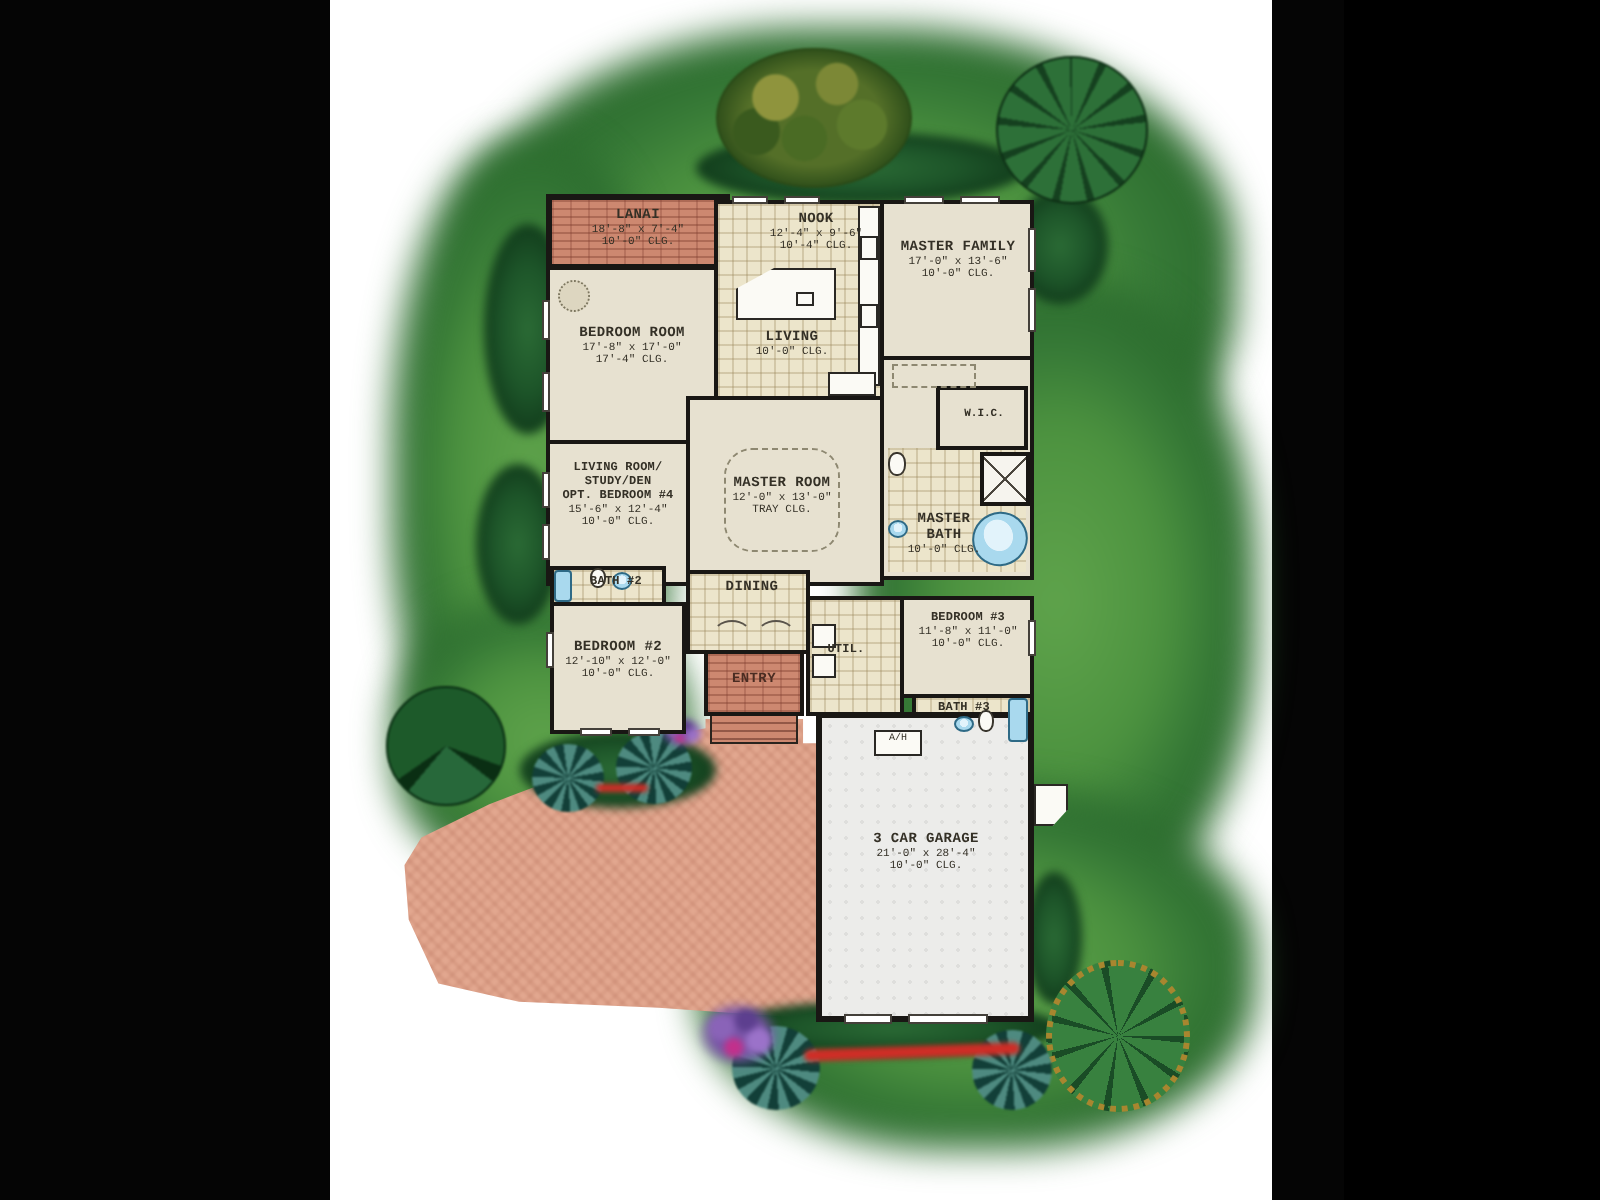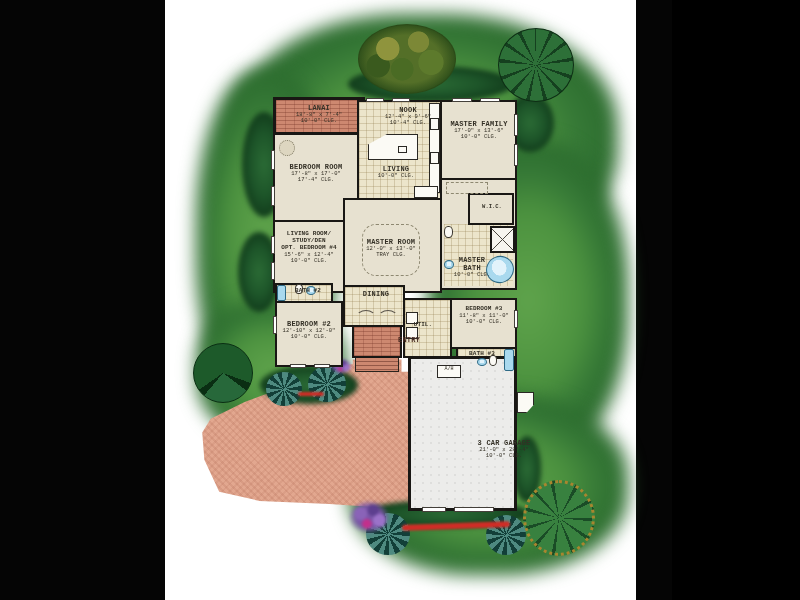--- a/index.html
+++ b/index.html
@@ -257,35 +257,35 @@
     <div class="rname">DINING</div>
   </div>
   <div class="rlabel" style="left:288px;top:288px;width:40px;">
     <div class="rname-sm">BATH #2</div>
   </div>
   <div class="rlabel" style="left:277px;top:320px;width:64px;">
     <div class="rname">BEDROOM #2</div>
     <div class="rdim">12'-10" x 12'-0"</div>
     <div class="rdim">10'-0" CLG.</div>
   </div>
-  <div class="rlabel" style="left:357px;top:336px;width:40px;margin-left:32px;">
+  <div class="rlabel" style="left:357px;top:336px;width:40px;">
     <div class="rname" style="color:#4a2c22;">ENTRY</div>
   </div>
   <div class="rlabel" style="left:408px;top:322px;width:30px;">
     <div class="rname-sm">UTIL.</div>
   </div>
   <div class="rlabel" style="left:455px;top:306px;width:58px;">
     <div class="rname-sm">BEDROOM #3</div>
     <div class="rdim">11'-8" x 11'-0"</div>
     <div class="rdim">10'-0" CLG.</div>
   </div>
   <div class="rlabel" style="left:462px;top:351px;width:40px;">
     <div class="rname-sm">BATH #3</div>
   </div>
-  <div class="rlabel" style="left:428px;top:439px;width:70px;margin-left:41px;">
+  <div class="rlabel" style="left:428px;top:416px;width:70px;">
     <div class="rname">3 CAR GARAGE</div>
     <div class="rdim">21'-0" x 28'-4"</div>
     <div class="rdim">10'-0" CLG.</div>
   </div>
   <div class="rlabel" style="left:439px;top:367px;width:20px;">
     <div style="font-size:5px;">A/H</div>
   </div>
 
 </div>
 

